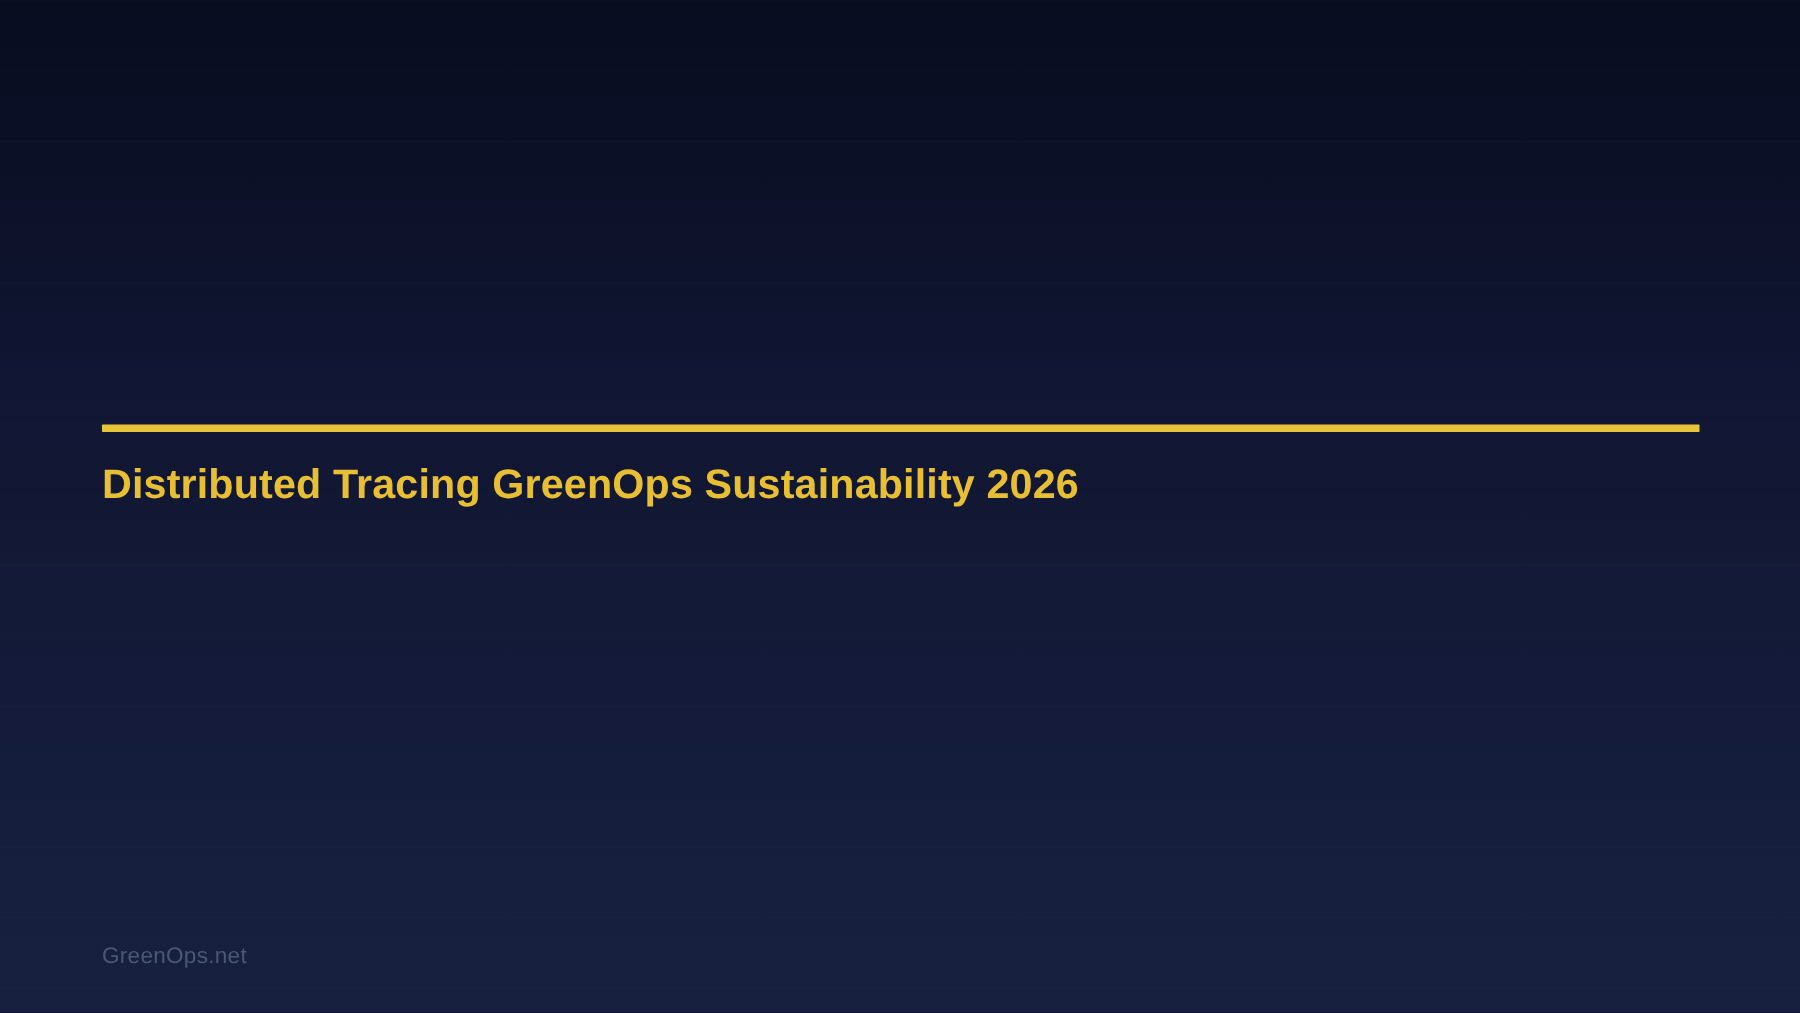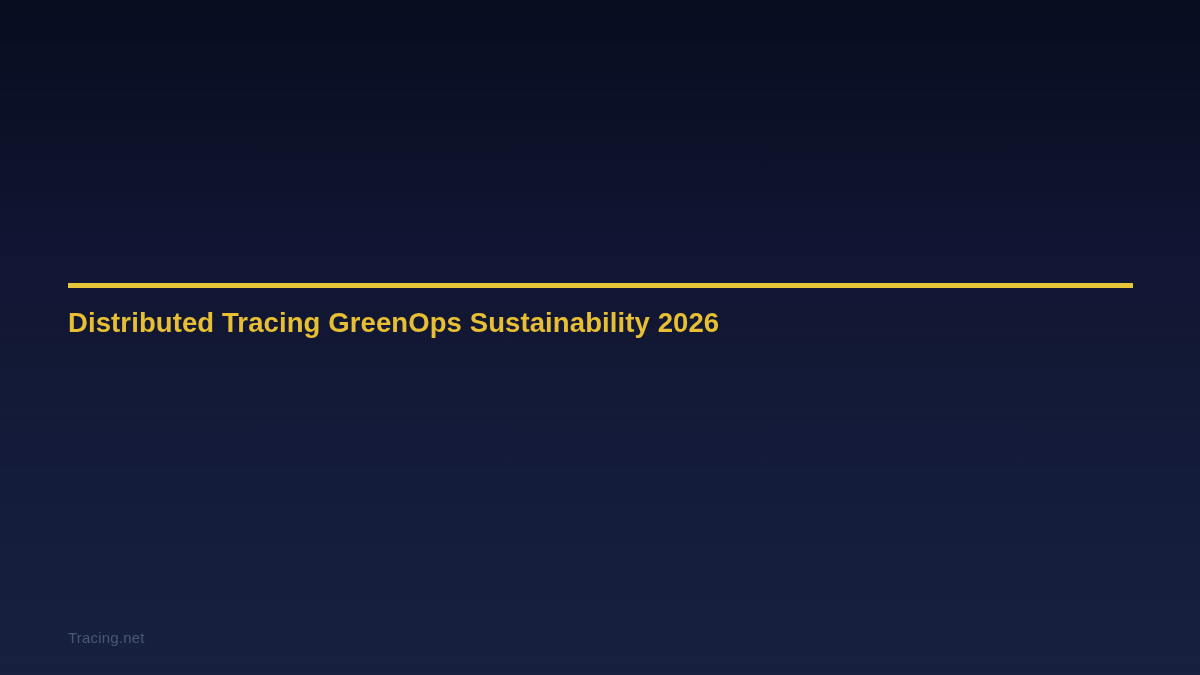--- a/index.html
+++ b/index.html
@@ -95,16 +95,16 @@
 <div class="slide">
 
   <div class="band-overlay"></div>
 
   <div class="title-block">
     <div class="accent-rule"></div>
     <h1 class="slide-title">Distributed Tracing GreenOps Sustainability 2026</h1>
   </div>
 
   <div class="footer">
-    <span class="footer-brand">Tracing.net</span>
+    <span class="footer-brand">GreenOps.net</span>
   </div>
 
 </div>
 
 </body></html>

